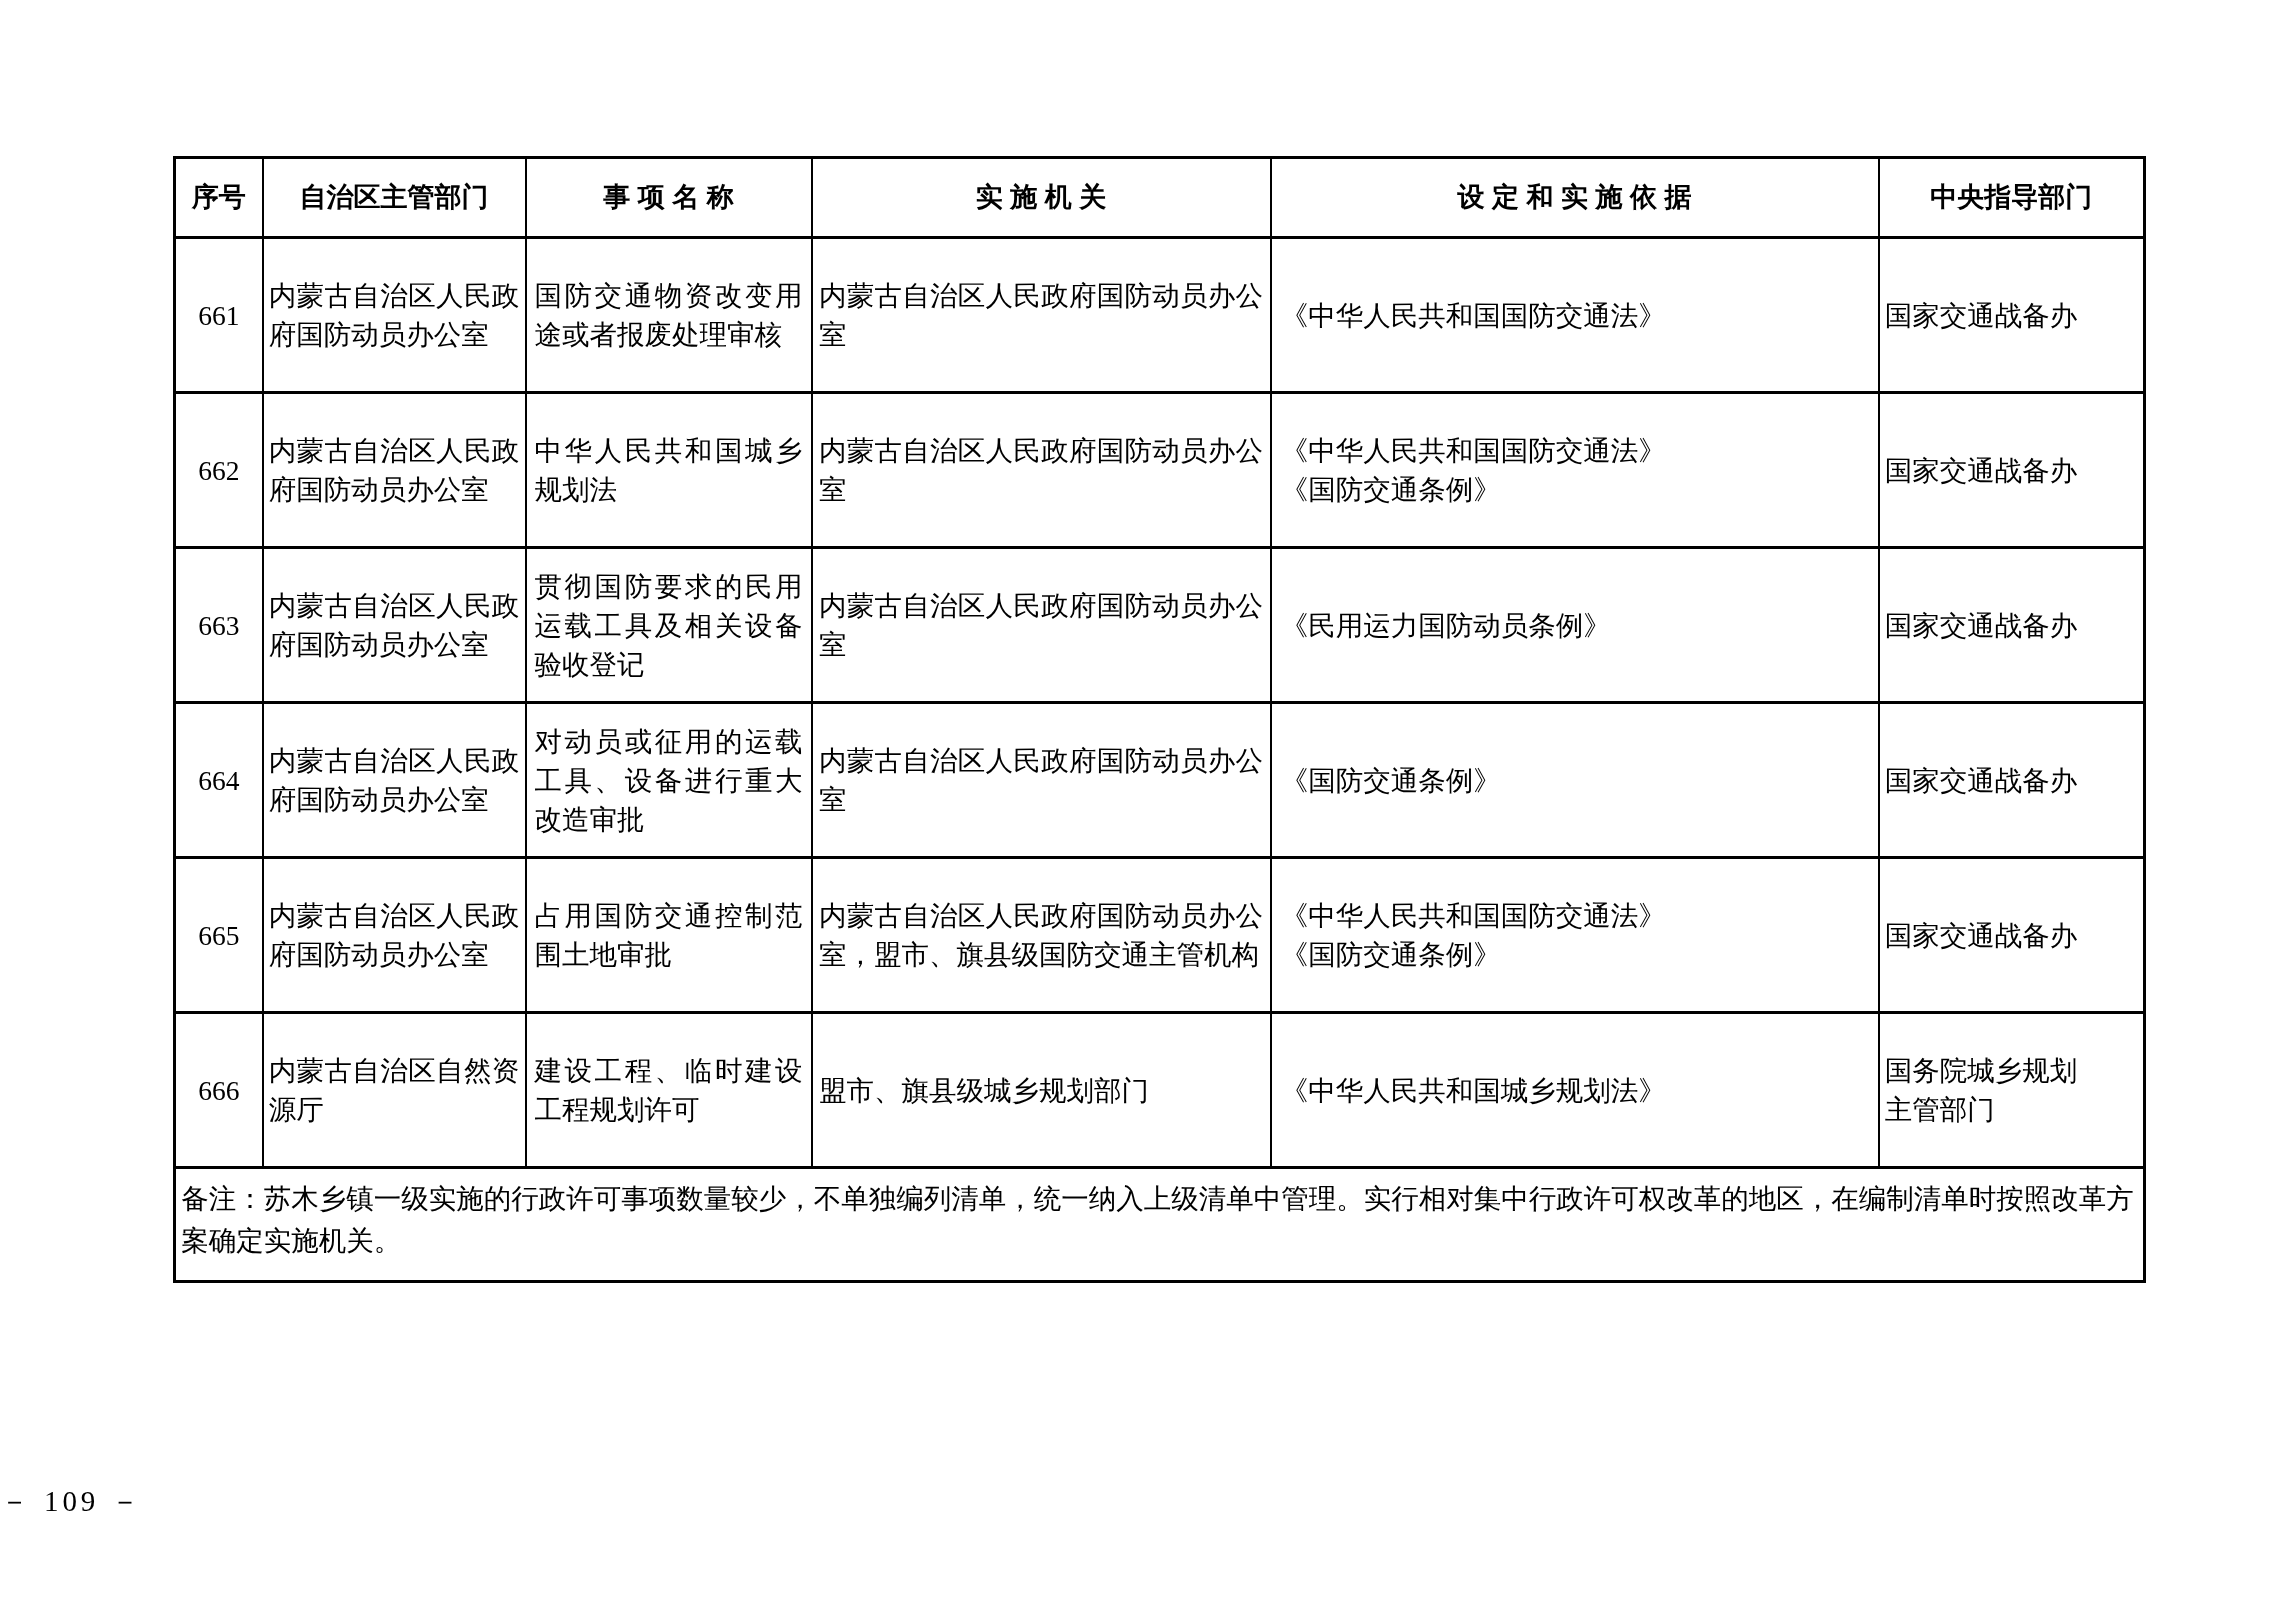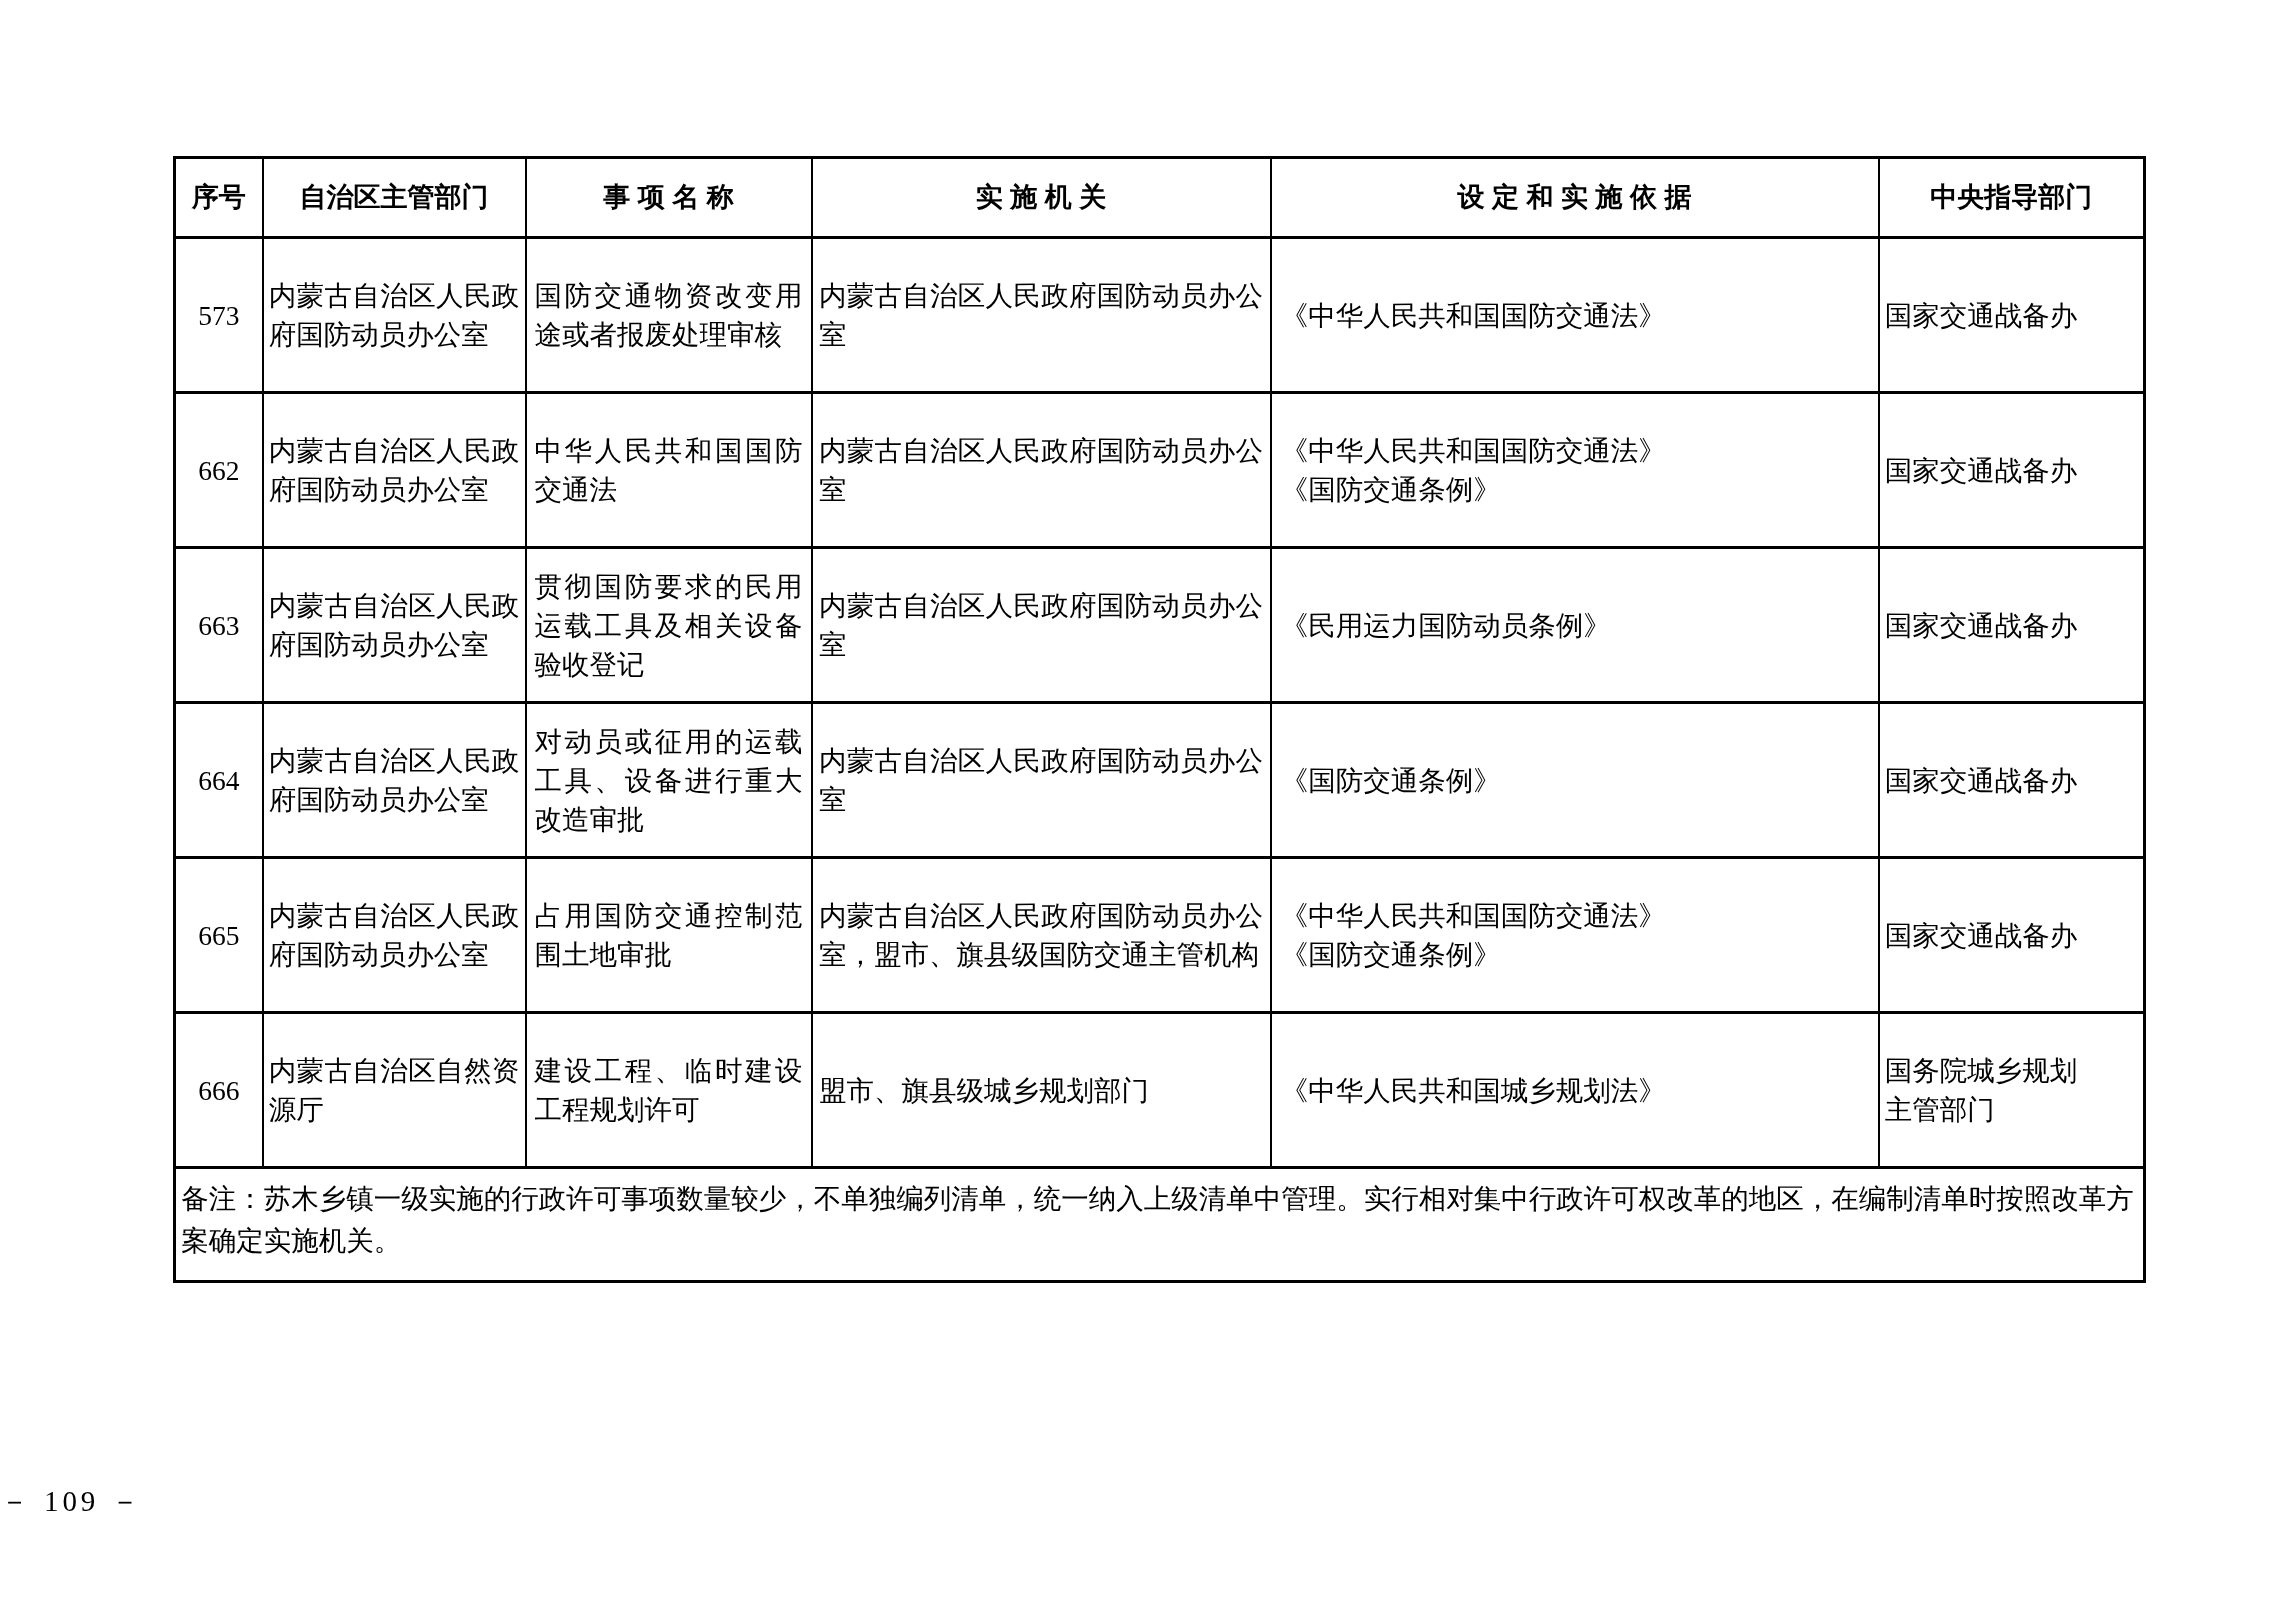--- a/index.html
+++ b/index.html
@@ -110,31 +110,31 @@
         <th>序号</th>
         <th>自治区主管部门</th>
         <th>事 项 名 称</th>
         <th>实  施  机  关</th>
         <th>设 定 和 实 施 依 据</th>
         <th>中央指导部门</th>
       </tr>
     </thead>
     <tbody>
       <tr class="data-row">
-        <td class="cell-serial">573</td>
+        <td class="cell-serial">661</td>
         <td class="cell-dept">内蒙古自治区人民政府国防动员办公室</td>
         <td class="cell-item">国防交通物资改变用途或者报废处理审核</td>
         <td class="cell-agency">内蒙古自治区人民政府国防动员办公室</td>
         <td class="cell-basis">《中华人民共和国国防交通法》</td>
         <td class="cell-central">国家交通战备办</td>
       </tr>
       <tr class="data-row">
         <td class="cell-serial">662</td>
         <td class="cell-dept">内蒙古自治区人民政府国防动员办公室</td>
-        <td class="cell-item">中华人民共和国国防交通法</td>
+        <td class="cell-item">中华人民共和国城乡规划法</td>
         <td class="cell-agency">内蒙古自治区人民政府国防动员办公室</td>
         <td class="cell-basis">《中华人民共和国国防交通法》
 《国防交通条例》</td>
         <td class="cell-central">国家交通战备办</td>
       </tr>
       <tr class="data-row">
         <td class="cell-serial">663</td>
         <td class="cell-dept">内蒙古自治区人民政府国防动员办公室</td>
         <td class="cell-item">贯彻国防要求的民用运载工具及相关设备验收登记</td>
         <td class="cell-agency">内蒙古自治区人民政府国防动员办公室</td>

